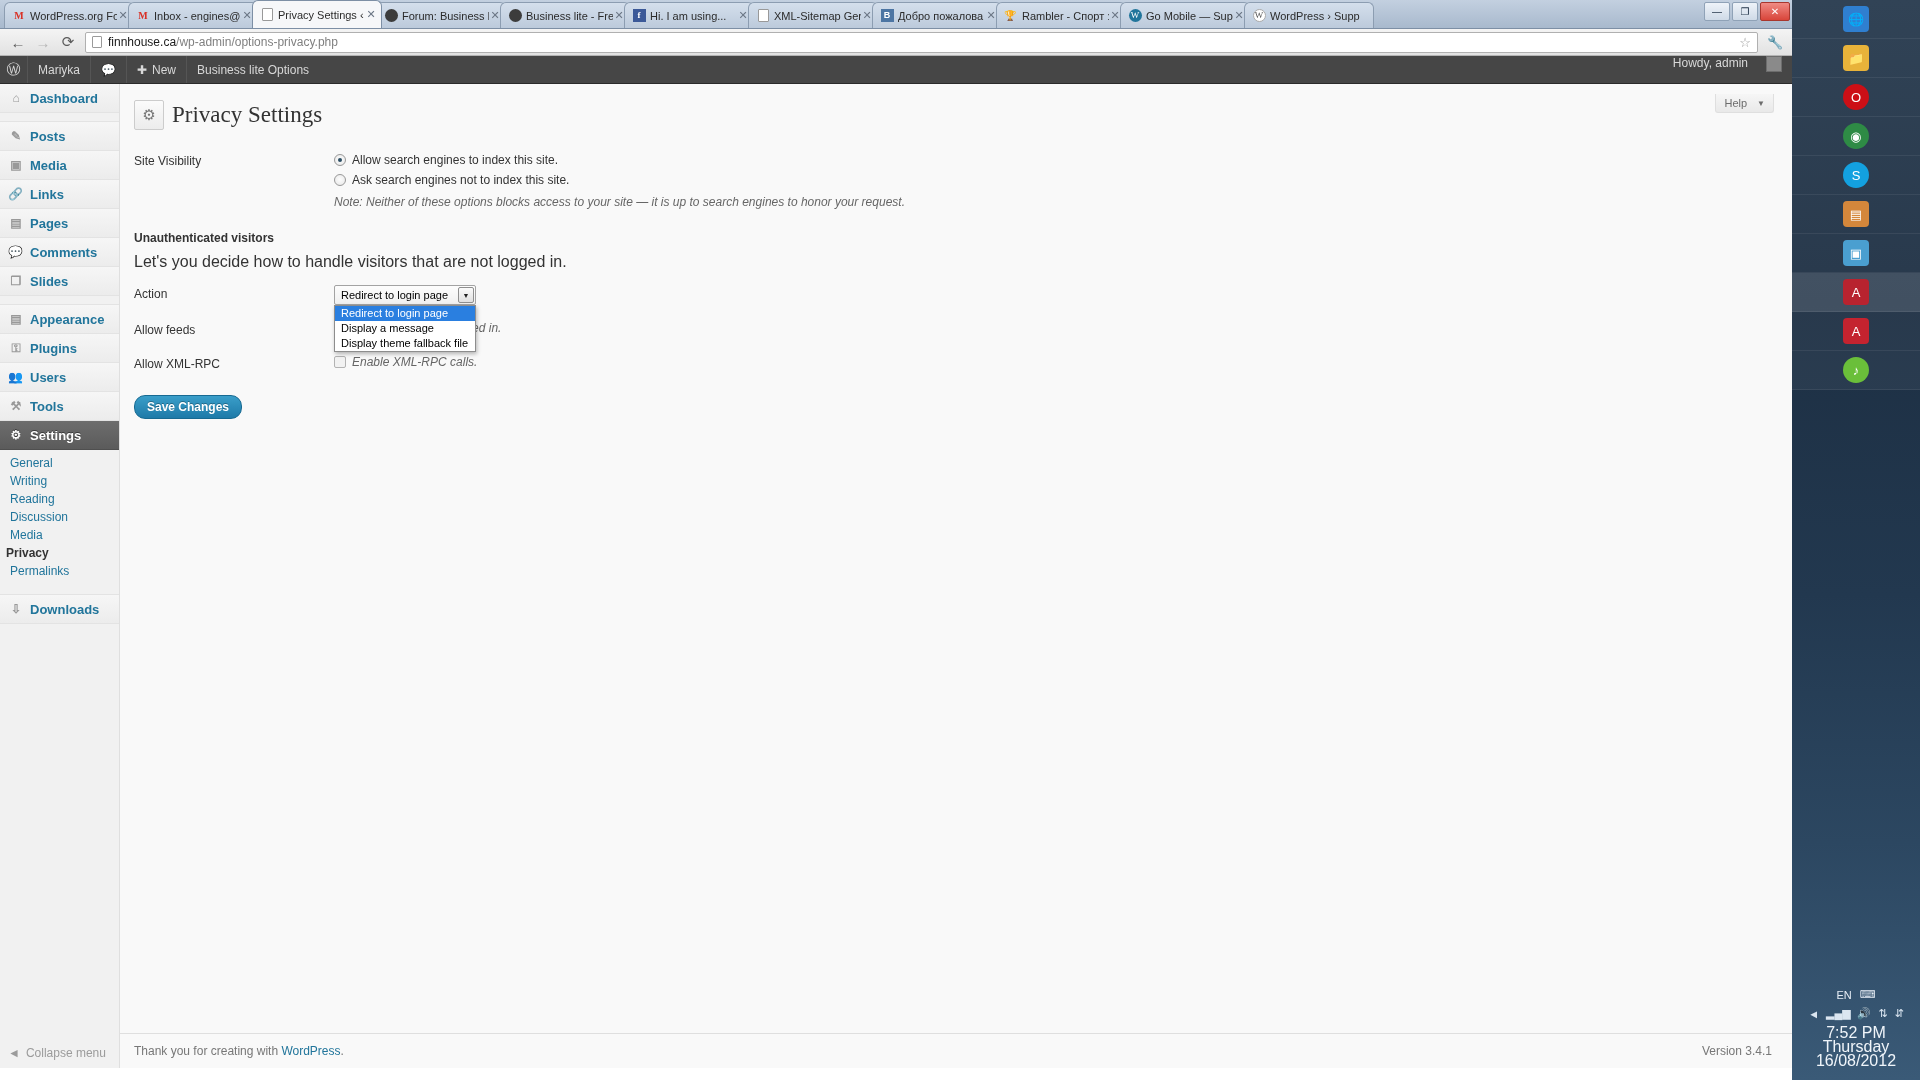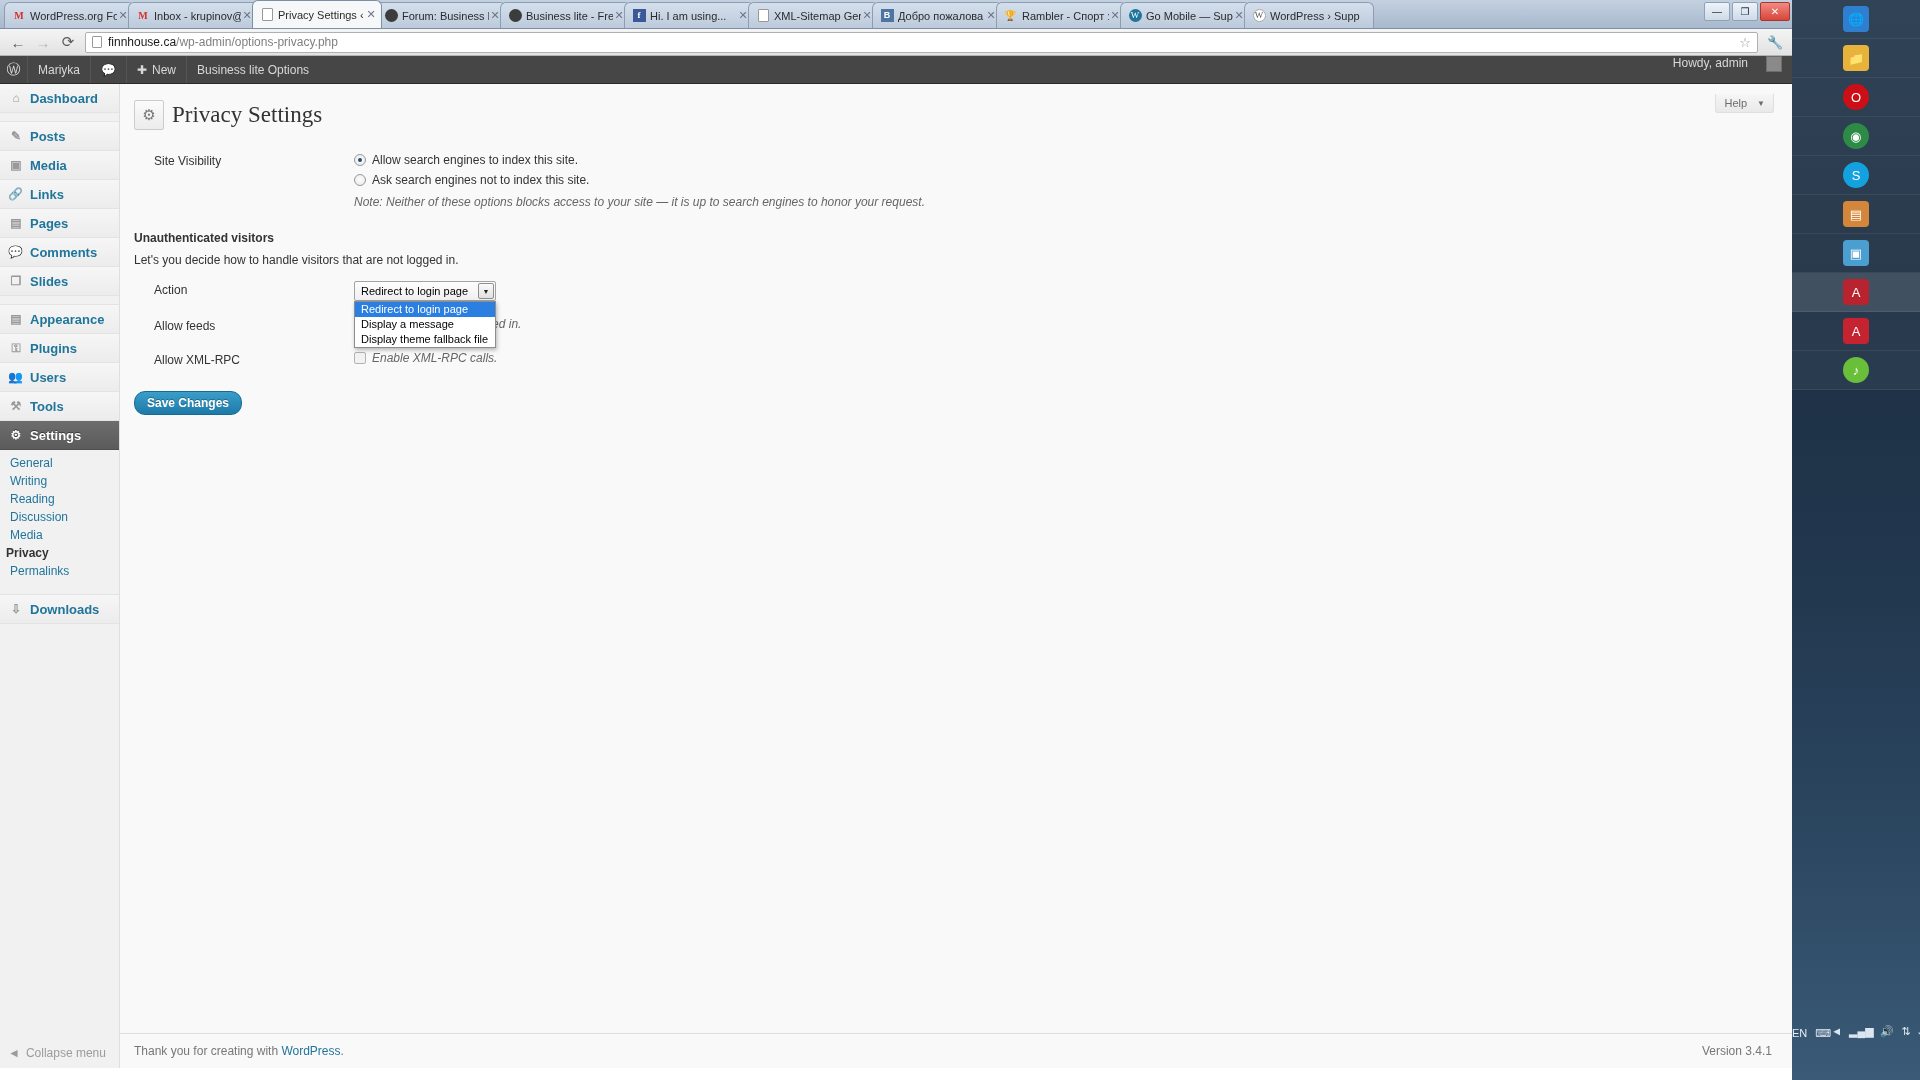--- a/index.html
+++ b/index.html
@@ -178,41 +178,41 @@
     font-size: 23px; font-weight: normal; color: #333;
     padding: 6px 0 14px 0; font-family: "Liberation Serif", serif;
   }
   .title-icon {
     width: 30px; height: 30px; flex: 0 0 30px;
     background: linear-gradient(to bottom,#fbfbfb,#ececec);
     border: 1px solid #ccc; border-radius: 2px;
     display: flex; align-items: center; justify-content: center;
     color: #777; font-size: 15px;
   }
-  table.form-table { width: 100%; border-collapse: collapse; margin-left: 20px; }
+  table.form-table { width: 100%; border-collapse: collapse; }
   table.form-table th {
     width: 190px; text-align: left; font-weight: normal;
     font-size: 12px; color: #333; vertical-align: top;
     padding: 10px 10px 10px 0;
   }
   table.form-table td { padding: 8px 10px; font-size: 12px; color: #333; vertical-align: top; }
   .radio-row { display: flex; align-items: flex-start; gap: 6px; padding: 1px 0 5px 0; font-size: 12px;}
   .radio {
     width: 12px; height: 12px; flex: 0 0 12px; margin-top: 1px;
     border: 1px solid #999; border-radius: 50%;
     background: radial-gradient(circle at 50% 45%,#fdfdfd,#e6e6e6);
     position: relative;
   }
   .radio.checked::after {
     content:""; position:absolute; left:3px; top:3px;
     width:4px; height:4px; border-radius:50%; background:#2b4d63;
   }
   .note { font-style: italic; color: #666; font-size: 12px; padding-top: 3px; }
   h3.section { font-size: 12px; color: #333; padding: 14px 0 8px 0; }
-  p.section-desc { font-size: 12px; color: #333; padding-bottom: 6px; }
+  p.section-desc { font-size: 16px; color: #333; padding-bottom: 6px; }
 
   
   .select-wrap { position: relative; width: 142px; }
   .select-box {
     width: 142px; height: 20px;
     background: linear-gradient(to bottom,#fdfdfd,#f0f0f0);
     border: 1px solid #a3a3a3; border-radius: 2px;
     display: flex; align-items: center;
     font-size: 11px; color: #000; padding-left: 6px;
   }
@@ -269,21 +269,21 @@
   .dock { position: absolute; left: 0; top: 0; width: 128px; }
   .dock-item {
     height: 39px; display: flex; align-items: center; justify-content: center;
     border-bottom: 1px solid rgba(255,255,255,.07);
     background: rgba(255,255,255,.05);
   }
   .dock-item.active { background: rgba(255,255,255,.16); }
   .dicon { width: 26px; height: 26px; border-radius: 4px; display:flex;align-items:center;justify-content:center;font-size:13px;color:#fff;}
   .tray {
     position: absolute; left: 0; right: 0; bottom: 0; height: 96px;
-    display: flex; flex-direction: row; align-items: center;
+    display: flex; flex-direction: column; align-items: center;
     color: #e7eef6; font-size: 11px;
   }
   .lang-row { display:flex; align-items:center; gap:8px; padding: 4px 0 2px 0;}
   .tray-icons { display:flex; align-items:center; gap:7px; padding: 4px 0 6px 0; }
   .ti { font-size: 11px; color: #dbe6f1; }
   .clock { text-align: center; line-height: 14px; font-size: 16px; color: #f0f5fa; }
 </style>
 </head>
 <body>
 
@@ -292,21 +292,21 @@
   <div class="browser">
 
     <div class="tabstrip">
       <div class="tab">
         <span class="favicon fav-gmail">M</span>
         <span class="tabtitle">WordPress.org For</span>
         <span class="tabclose">✕</span>
       </div>
       <div class="tab">
         <span class="favicon fav-gmail">M</span>
-        <span class="tabtitle">Inbox - krupinov@</span>
+        <span class="tabtitle">Inbox - engines@</span>
         <span class="tabclose">✕</span>
       </div>
       <div class="tab active">
         <span class="favicon">
             <span class="fav-doc"></span>
           </span>
         <span class="tabtitle">Privacy Settings ‹ M</span>
         <span class="tabclose">✕</span>
       </div>
       <div class="tab">

